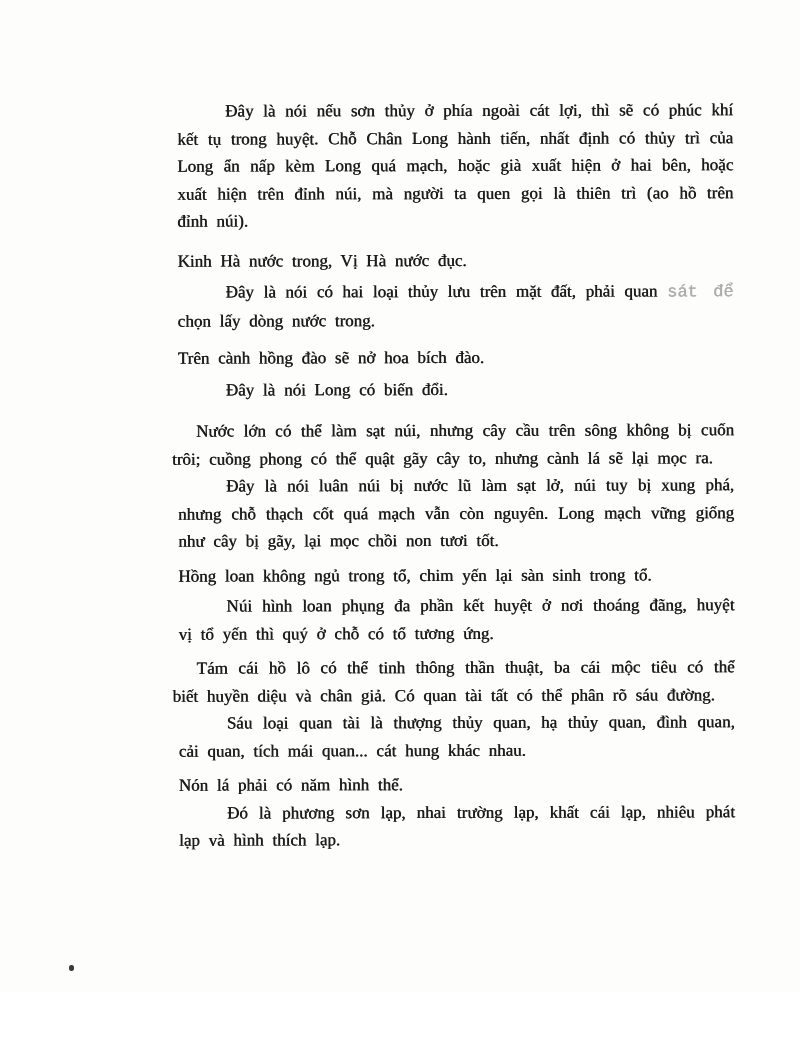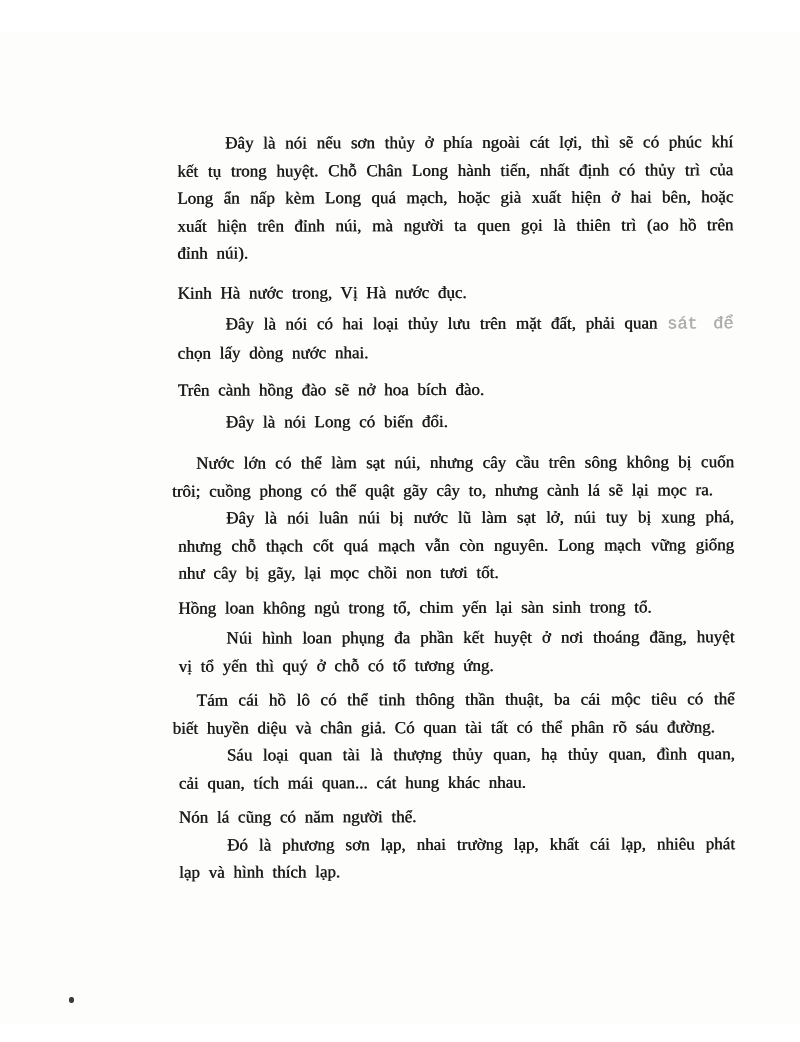--- a/index.html
+++ b/index.html
@@ -8,21 +8,20 @@
     background: #ffffff;
   }
   .page {
     position: relative;
     width: 800px;
     height: 992px;
     background: #fdfdfb;
     overflow: hidden;
     font-family: "Liberation Serif", "DejaVu Serif", serif;
     color: #1d1d1d;
-    margin-top: 32px;
   }
   .text-block {
     position: absolute;
     left: 178px;
     top: 97px;
     width: 556px;
     transform: rotate(-0.15deg);
     font-size: 17px;
     line-height: 27.5px;
     text-align: justify;
@@ -91,30 +90,30 @@
   }
 </style>
 </head>
 <body>
 
 <div class="page">
 
   <div class="text-block">
     <p class="commentary mt0">Đây là nói nếu sơn thủy ở phía ngoài cát lợi, thì sẽ có phúc khí kết tụ trong huyệt. Chỗ Chân Long hành tiến, nhất định có thủy trì của Long ẩn nấp kèm Long quá mạch, hoặc già xuất hiện ở hai bên, hoặc xuất hiện trên đỉnh núi, mà người ta quen gọi là thiên trì (ao hồ trên đỉnh núi).</p>
     <p class="maxim">Kinh Hà nước trong, Vị Hà nước đục.</p>
-    <p class="commentary mt4"><span>Đây là nói có hai loại thủy lưu trên mặt đất, phải quan </span><span class="faint">sát để</span><span> chọn lấy dòng nước nhai.</span></p>
+    <p class="commentary mt4"><span>Đây là nói có hai loại thủy lưu trên mặt đất, phải quan </span><span class="faint">sát để</span><span> chọn lấy dòng nước trong.</span></p>
     <p class="maxim mt10">Trên cành hồng đào sẽ nở hoa bích đào.</p>
     <p class="commentary mt4">Đây là nói Long có biến đổi.</p>
     <p class="maxpara">Nước lớn có thể làm sạt núi, nhưng cây cầu trên sông không bị cuốn trôi; cuồng phong có thể quật gãy cây to, nhưng cành lá sẽ lại mọc ra.</p>
     <p class="commentary mt0">Đây là nói luân núi bị nước lũ làm sạt lở, núi tuy bị xung phá, nhưng chỗ thạch cốt quá mạch vẫn còn nguyên. Long mạch vững giống như cây bị gãy, lại mọc chồi non tươi tốt.</p>
     <p class="maxim mt7">Hồng loan không ngủ trong tổ, chim yến lại sàn sinh trong tổ.</p>
     <p class="commentary">Núi hình loan phụng đa phần kết huyệt ở nơi thoáng đãng, huyệt vị tổ yến thì quý ở chỗ có tổ tương ứng.</p>
     <p class="maxpara mt7">Tám cái hồ lô có thể tinh thông thần thuật, ba cái mộc tiêu có thể biết huyền diệu và chân giả. Có quan tài tất có thể phân rõ sáu đường.</p>
     <p class="commentary mt0">Sáu loại quan tài là thượng thủy quan, hạ thủy quan, đình quan, cải quan, tích mái quan... cát hung khác nhau.</p>
-    <p class="maxim mt7">Nón lá cũng có năm người thể.</p>
+    <p class="maxim mt7">Nón lá phải có năm hình thể.</p>
     <p class="commentary mt0">Đó là phương sơn lạp, nhai trường lạp, khất cái lạp, nhiêu phát lạp và hình thích lạp.</p>
   </div>
 
   <div class="speck"></div>
 
   <div class="watermark">
     <div class="wm-logo">
       <svg viewBox="0 0 64 64" width="42" height="40" aria-hidden="true">
         <rect x="1" y="1" width="62" height="62" rx="3" fill="#e8917c" stroke="#cf7a66" stroke-width="2"></rect>
         <circle cx="32" cy="32" r="23" fill="#f4f4ee" stroke="#9a9a94" stroke-width="1.5"></circle>

